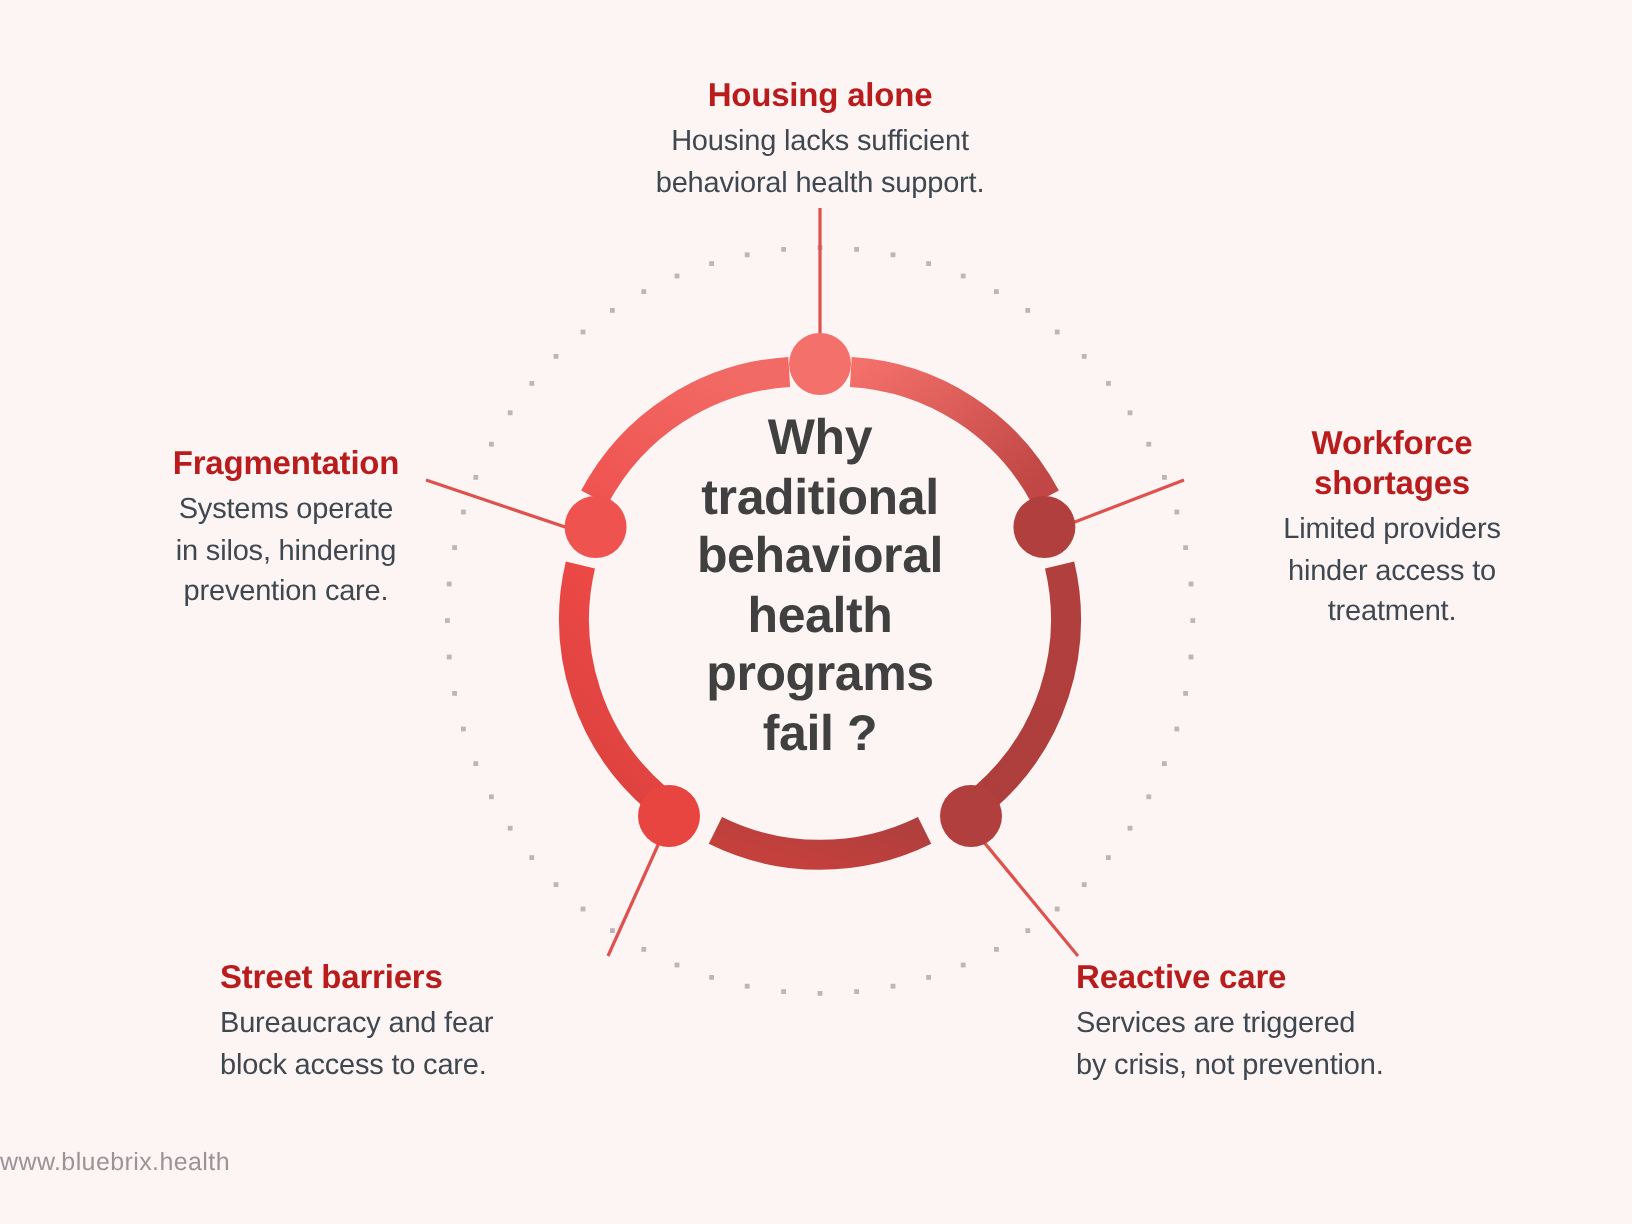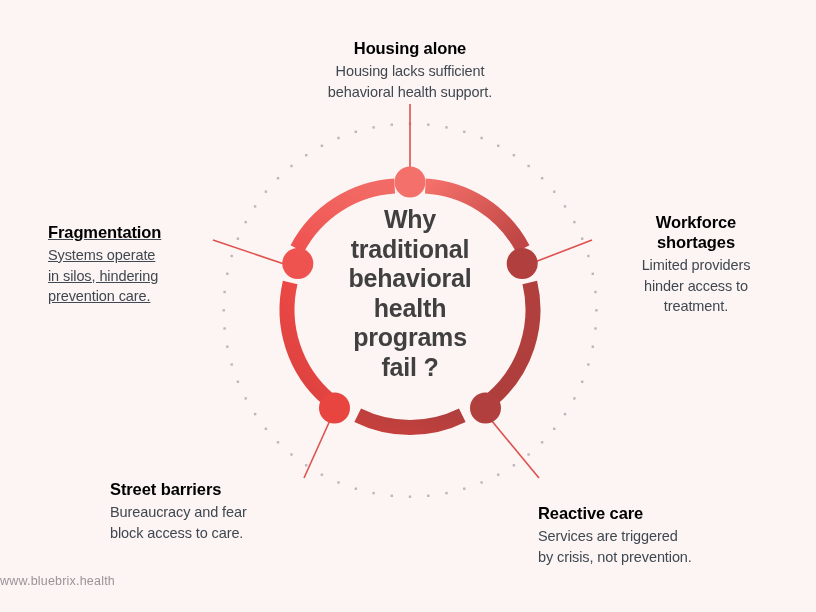--- a/index.html
+++ b/index.html
@@ -38,39 +38,39 @@
     font-weight: 700;
     line-height: 29.5px;
     letter-spacing: -0.2px;
     pointer-events: none;
   }
   .callout {
     position: absolute;
     color: #414a54;
   }
   .callout .c-title {
-    color: #000000;
+    color: #b91c1c;
     font-weight: 700;
     font-size: 16.5px;
     line-height: 20px;
     margin-bottom: 3px;
     letter-spacing: -0.1px;
   }
   .callout .c-desc {
     font-size: 14.5px;
     line-height: 20.5px;
     color: #3f4850;
     letter-spacing: -0.1px;
   }
   
   .cal-top     { left: 296px; top: 38px;  width: 228px; text-align: center; }
-  .cal-left    { left: 48px;  top: 222px; width: 166px; text-align: left; text-decoration: underline; }
+  .cal-left    { left: 60px;  top: 222px; width: 166px; text-align: center; }
   .cal-right   { left: 616px; top: 212px; width: 160px; text-align: center; }
   .cal-botleft { left: 110px; top: 479px; width: 198px; text-align: left; }
-  .cal-botright{ left: 538px; top: 479px; width: 200px; text-align: left; margin-top: 24px; }
+  .cal-botright{ left: 538px; top: 479px; width: 200px; text-align: left; }
 
   .footer {
     position: absolute;
     left: 0;
     top: 574px;
     width: 816px;
     text-align: left;
     font-size: 12.5px;
     color: #9b9398;
     letter-spacing: 0.2px;

